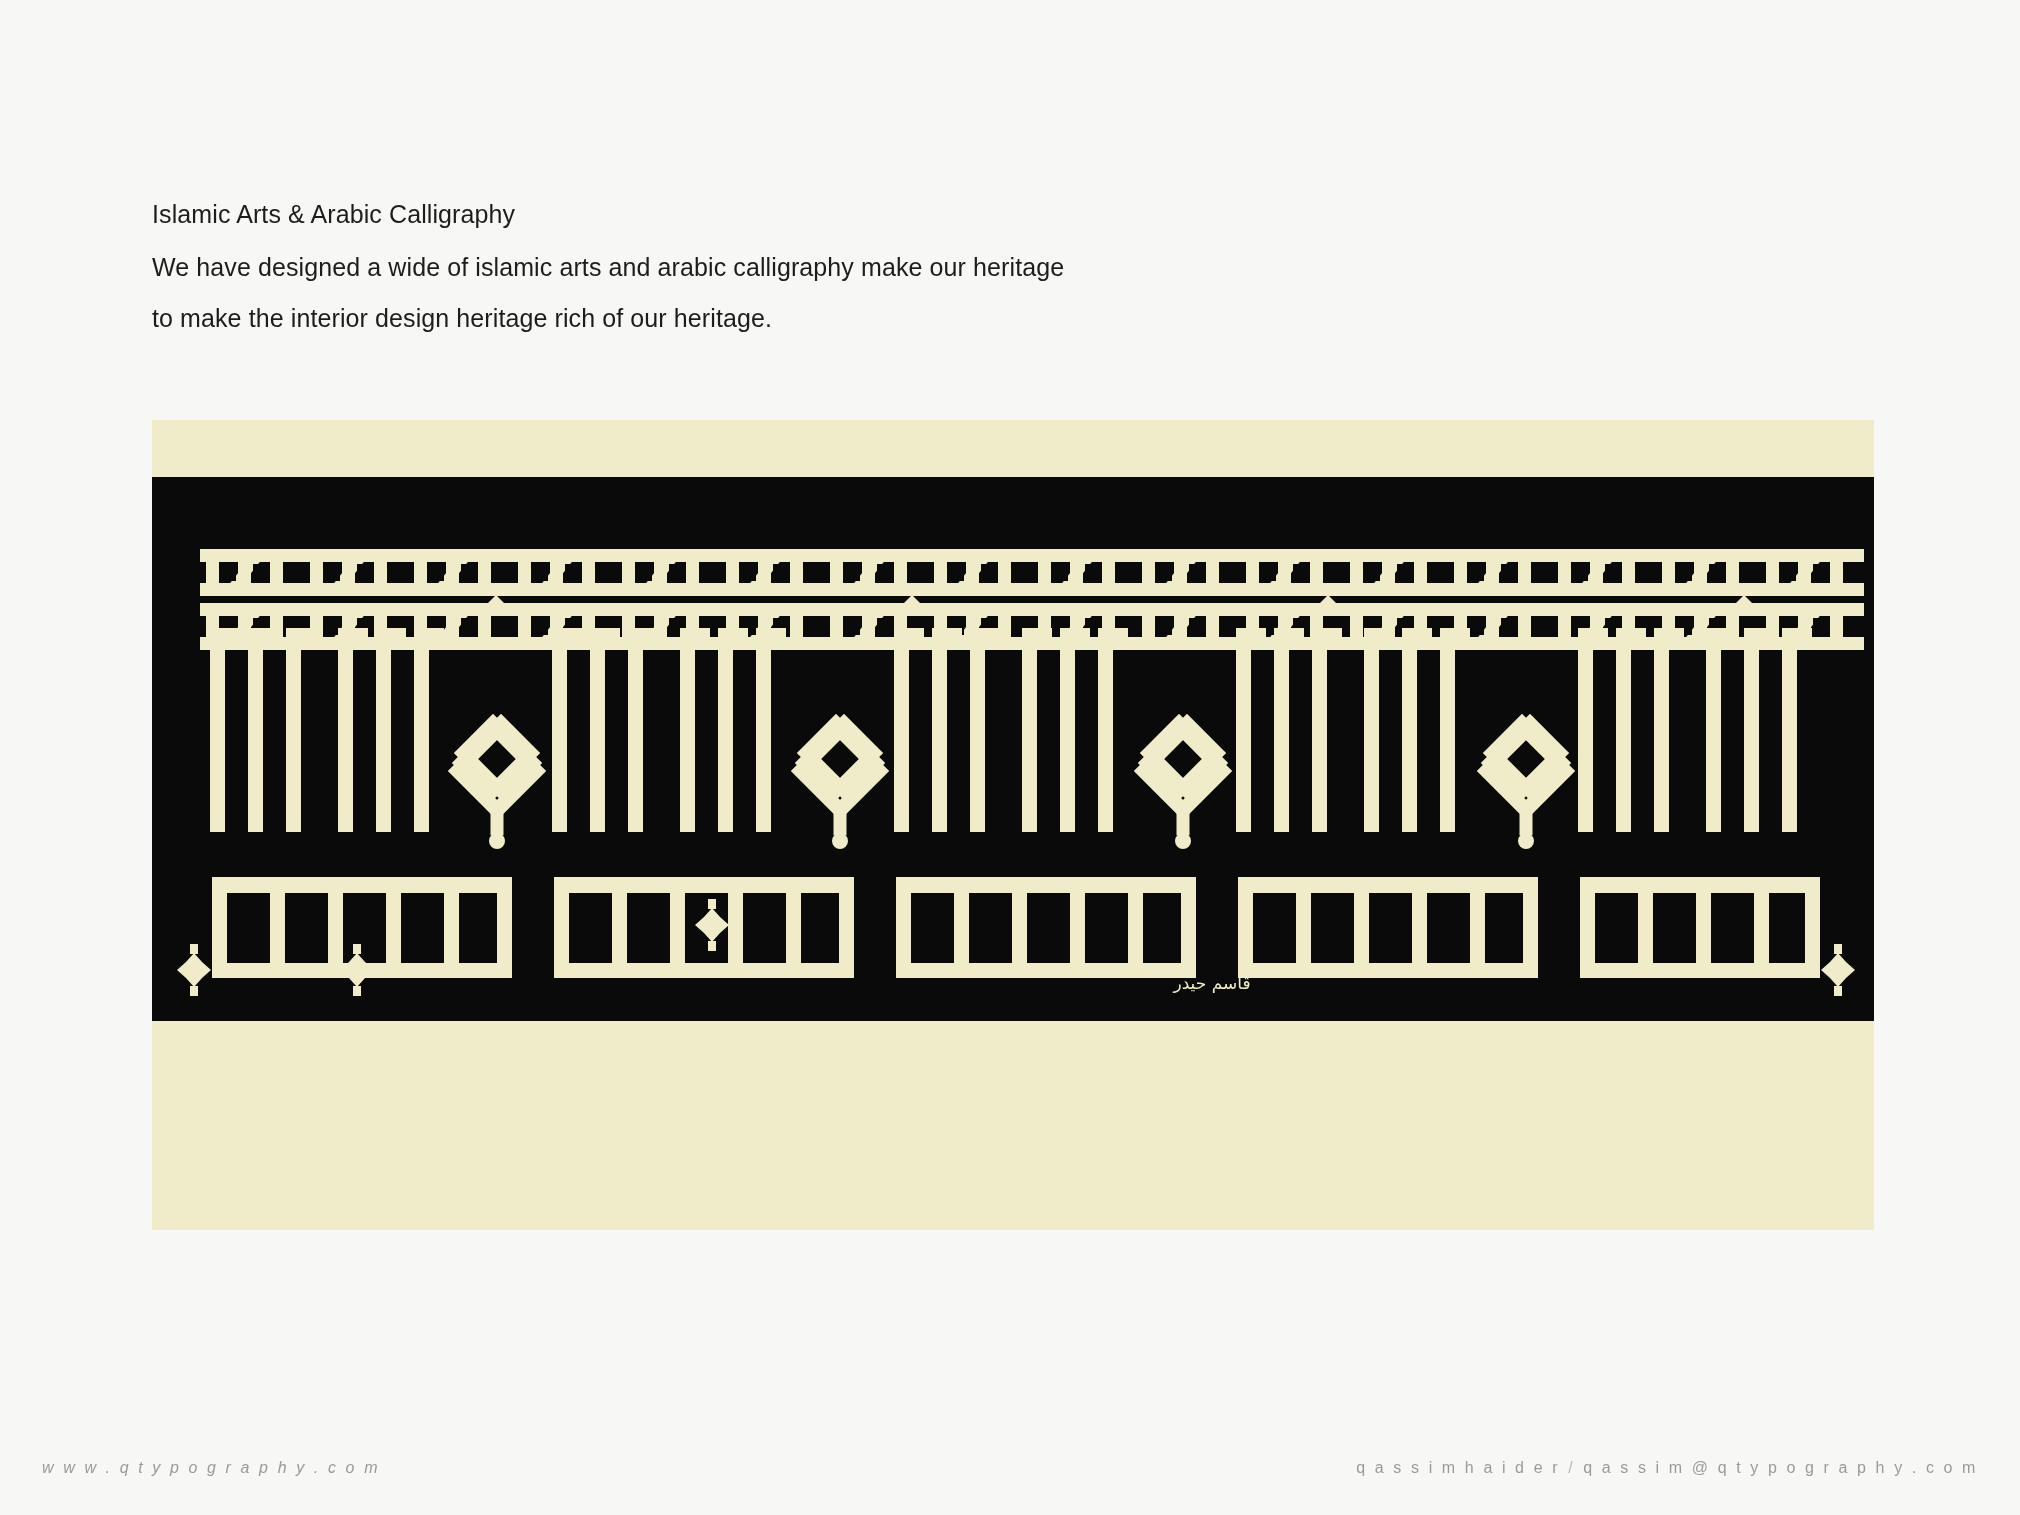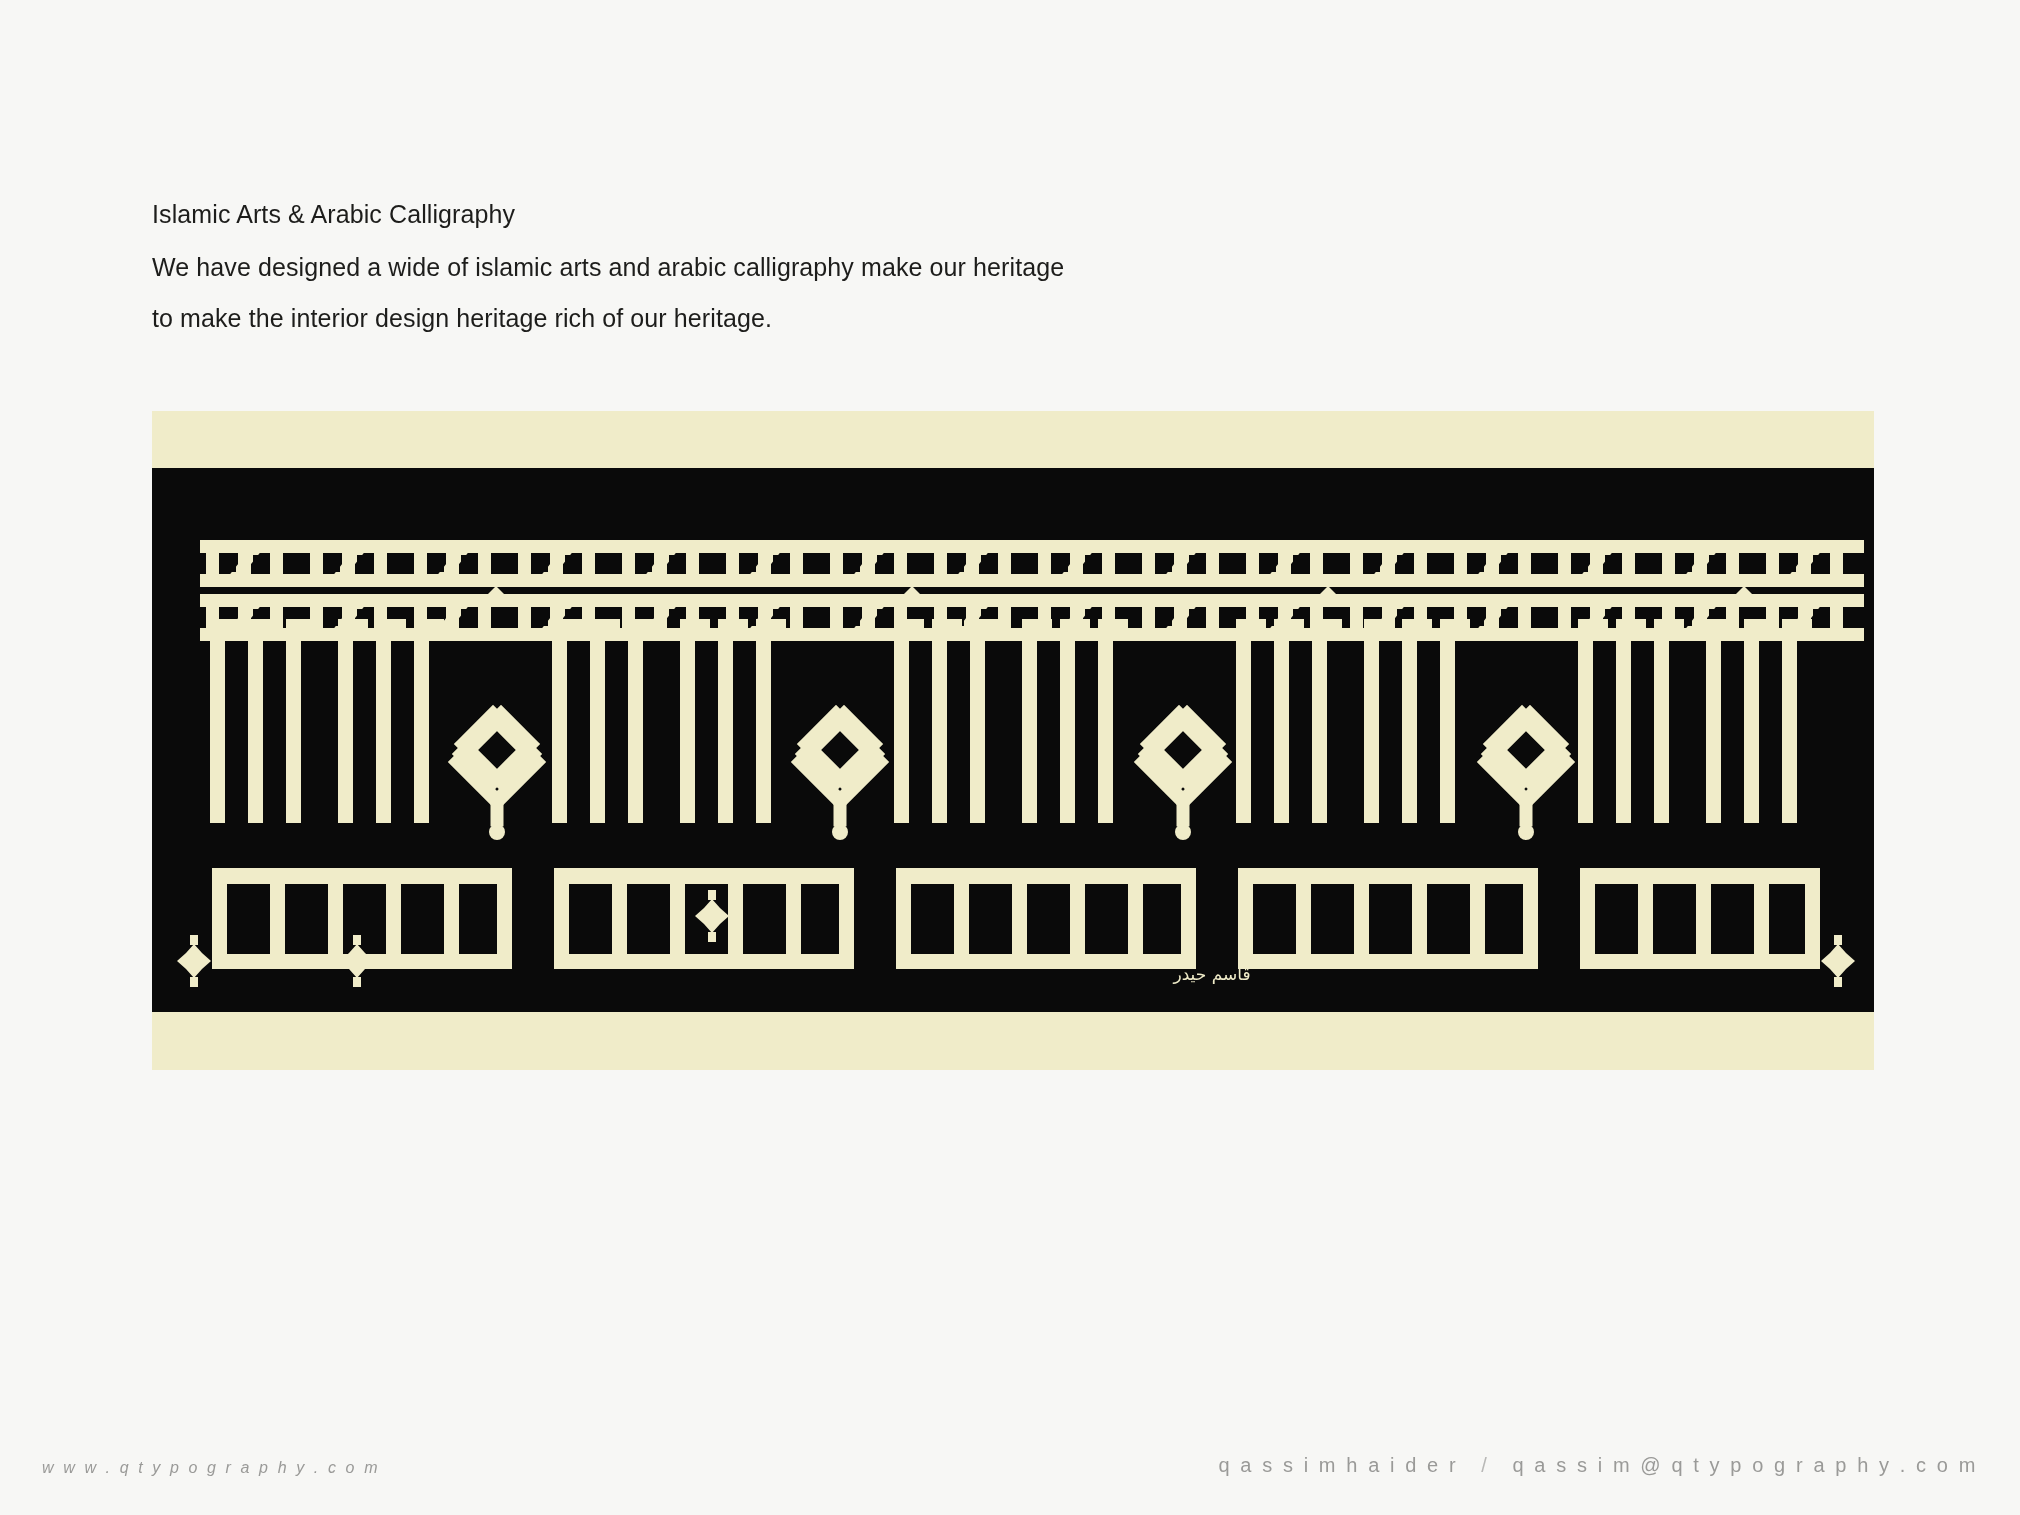--- a/index.html
+++ b/index.html
@@ -37,23 +37,23 @@
     font-weight: 400;
   }
   .intro p.first {
     margin-bottom: 24px;
   }
 
   
   .artwork {
     position: absolute;
     left: 152px;
-    top: 411px;
+    top: 420px;
     width: 1722px;
-    height: 659px;
+    height: 810px;
     background: #f0ecc9;
   }
   .artwork-inner {
     position: absolute;
     left: 0;
     top: 57px;
     width: 1722px;
     height: 544px;
     background: #0a0a0a;
     overflow: hidden;
@@ -69,25 +69,25 @@
     bottom: 38px;
     font-size: 16px;
     letter-spacing: 2.6px;
     color: #9a9a98;
     font-style: italic;
   }
   .footer-right {
     position: absolute;
     right: 42px;
     bottom: 38px;
-    font-size: 20px;
+    font-size: 16px;
     letter-spacing: 2.6px;
     color: #9a9a98;
     display: flex;
-    gap: 23px;
+    gap: 8px;
     align-items: baseline;
   }
   .footer-right .sep { color: #b8b8b6; }
 </style>
 </head>
 <body>
 
 <div class="page">
 
   <div class="intro">

